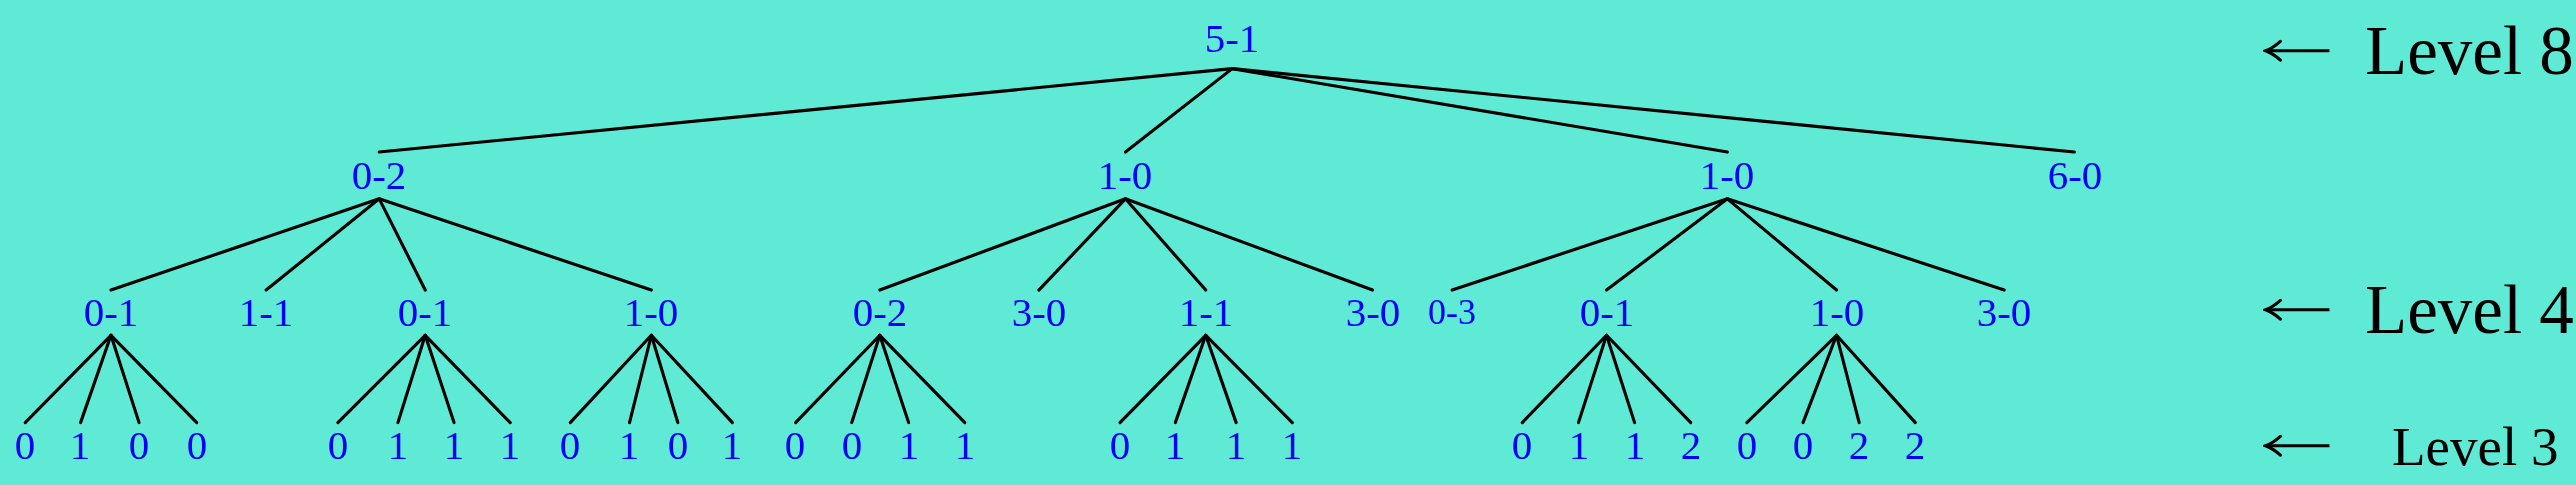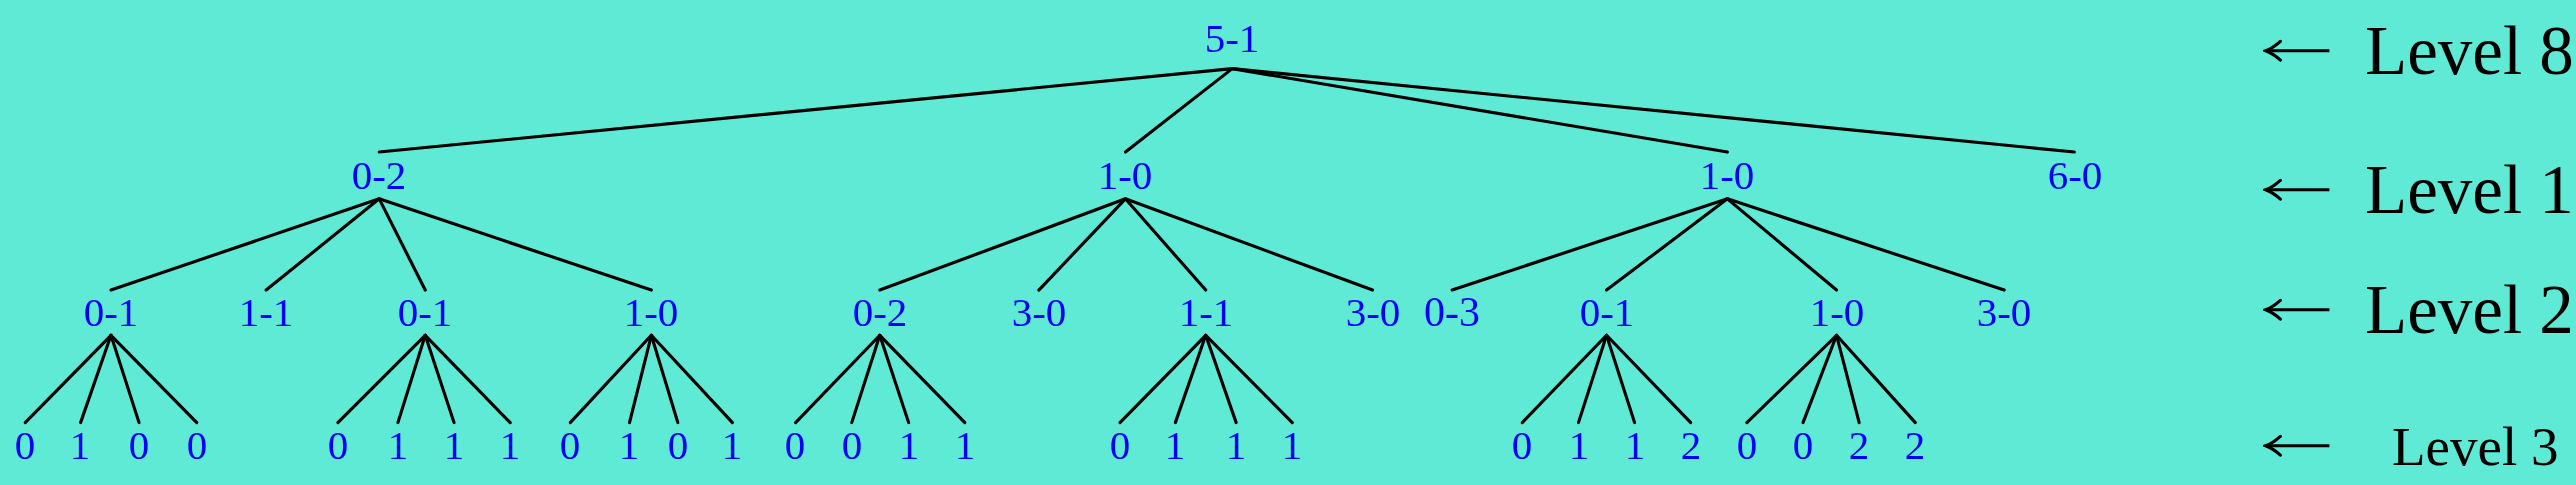--- a/index.html
+++ b/index.html
@@ -98,21 +98,21 @@
     <div class="tree-node" style="left: 1727px; top: 175px; color: rgb(0, 0, 255); font-size: 41px;">1-0</div>
     <div class="tree-node" style="left: 2075px; top: 175px; color: rgb(0, 0, 255); font-size: 41px;">6-0</div>
     <div class="tree-node" style="left: 111px; top: 312px; color: rgb(0, 0, 255); font-size: 41px;">0-1</div>
     <div class="tree-node" style="left: 266px; top: 312px; color: rgb(0, 0, 255); font-size: 41px;">1-1</div>
     <div class="tree-node" style="left: 425px; top: 312px; color: rgb(0, 0, 255); font-size: 41px;">0-1</div>
     <div class="tree-node" style="left: 651px; top: 312px; color: rgb(0, 0, 255); font-size: 41px;">1-0</div>
     <div class="tree-node" style="left: 880px; top: 312px; color: rgb(0, 0, 255); font-size: 41px;">0-2</div>
     <div class="tree-node" style="left: 1039px; top: 312px; color: rgb(0, 0, 255); font-size: 41px;">3-0</div>
     <div class="tree-node" style="left: 1206px; top: 312px; color: rgb(0, 0, 255); font-size: 41px;">1-1</div>
     <div class="tree-node" style="left: 1373px; top: 312px; color: rgb(0, 0, 255); font-size: 41px;">3-0</div>
-    <div class="tree-node" style="left: 1452px; top: 312px; color: rgb(0, 0, 255); font-size: 42px;">0-3</div>
+    <div class="tree-node" style="left: 1452px; top: 312px; color: rgb(0, 0, 255); font-size: 36px;">0-3</div>
     <div class="tree-node" style="left: 1607px; top: 312px; color: rgb(0, 0, 255); font-size: 41px;">0-1</div>
     <div class="tree-node" style="left: 1837px; top: 312px; color: rgb(0, 0, 255); font-size: 41px;">1-0</div>
     <div class="tree-node" style="left: 2004px; top: 312px; color: rgb(0, 0, 255); font-size: 41px;">3-0</div>
     <div class="tree-node" style="left: 25px; top: 445px; color: rgb(0, 0, 255); font-size: 41px;">0</div>
     <div class="tree-node" style="left: 80px; top: 445px; color: rgb(0, 0, 255); font-size: 41px;">1</div>
     <div class="tree-node" style="left: 139px; top: 445px; color: rgb(0, 0, 255); font-size: 41px;">0</div>
     <div class="tree-node" style="left: 197px; top: 445px; color: rgb(0, 0, 255); font-size: 41px;">0</div>
     <div class="tree-node" style="left: 338px; top: 445px; color: rgb(0, 0, 255); font-size: 41px;">0</div>
     <div class="tree-node" style="left: 398px; top: 445px; color: rgb(0, 0, 255); font-size: 41px;">1</div>
     <div class="tree-node" style="left: 454px; top: 445px; color: rgb(0, 0, 255); font-size: 41px;">1</div>
@@ -139,37 +139,28 @@
     <div class="tree-node" style="left: 1915px; top: 445px; color: rgb(0, 0, 255); font-size: 41px;">2</div>
     <div class="side-label" style="left: 2263px; top: 51px; color: rgb(0, 0, 0);">
       <span class="arrow-wrap" style="margin-right: 33px;">
         <svg width="69" height="26.5" viewBox="0 0 88 34">
           <path d="M6 17 H 85" stroke="#000000" stroke-width="4" fill="none"></path>
           <path d="M22 5 Q 12 14 3 17 Q 12 20 22 29" stroke="#000000" stroke-width="4" fill="none" stroke-linecap="round"></path>
         </svg>
       </span>
       <span class="label-text" style="font-size: 69px;">Level 8</span>
     </div>
-    <div class="side-label" style="left: 2263px; top: 190px; color: rgb(0, 0, 0);">
-      <span class="arrow-wrap" style="margin-right: 33px;">
-        <svg width="69" height="26.5" viewBox="0 0 88 34">
-          <path d="M6 17 H 85" stroke="#000000" stroke-width="4" fill="none"></path>
-          <path d="M22 5 Q 12 14 3 17 Q 12 20 22 29" stroke="#000000" stroke-width="4" fill="none" stroke-linecap="round"></path>
-        </svg>
-      </span>
-      <span class="label-text" style="font-size: 69px;">Level 1</span>
-    </div>
     <div class="side-label" style="left: 2263px; top: 310px; color: rgb(0, 0, 0);">
       <span class="arrow-wrap" style="margin-right: 33px;">
         <svg width="69" height="26.5" viewBox="0 0 88 34">
           <path d="M6 17 H 85" stroke="#000000" stroke-width="4" fill="none"></path>
           <path d="M22 5 Q 12 14 3 17 Q 12 20 22 29" stroke="#000000" stroke-width="4" fill="none" stroke-linecap="round"></path>
         </svg>
       </span>
-      <span class="label-text" style="font-size: 69px;">Level 2</span>
+      <span class="label-text" style="font-size: 69px;">Level 4</span>
     </div>
     <div class="side-label" style="left: 2263px; top: 446px; color: rgb(0, 0, 0);">
       <span class="arrow-wrap" style="margin-right: 33px;">
         <svg width="69" height="26.5" viewBox="0 0 88 34">
           <path d="M6 17 H 85" stroke="#000000" stroke-width="4" fill="none"></path>
           <path d="M22 5 Q 12 14 3 17 Q 12 20 22 29" stroke="#000000" stroke-width="4" fill="none" stroke-linecap="round"></path>
         </svg>
       </span>
       <span class="label-text" style="font-size: 55px; margin-left: 27px;">Level 3</span>
     </div>

